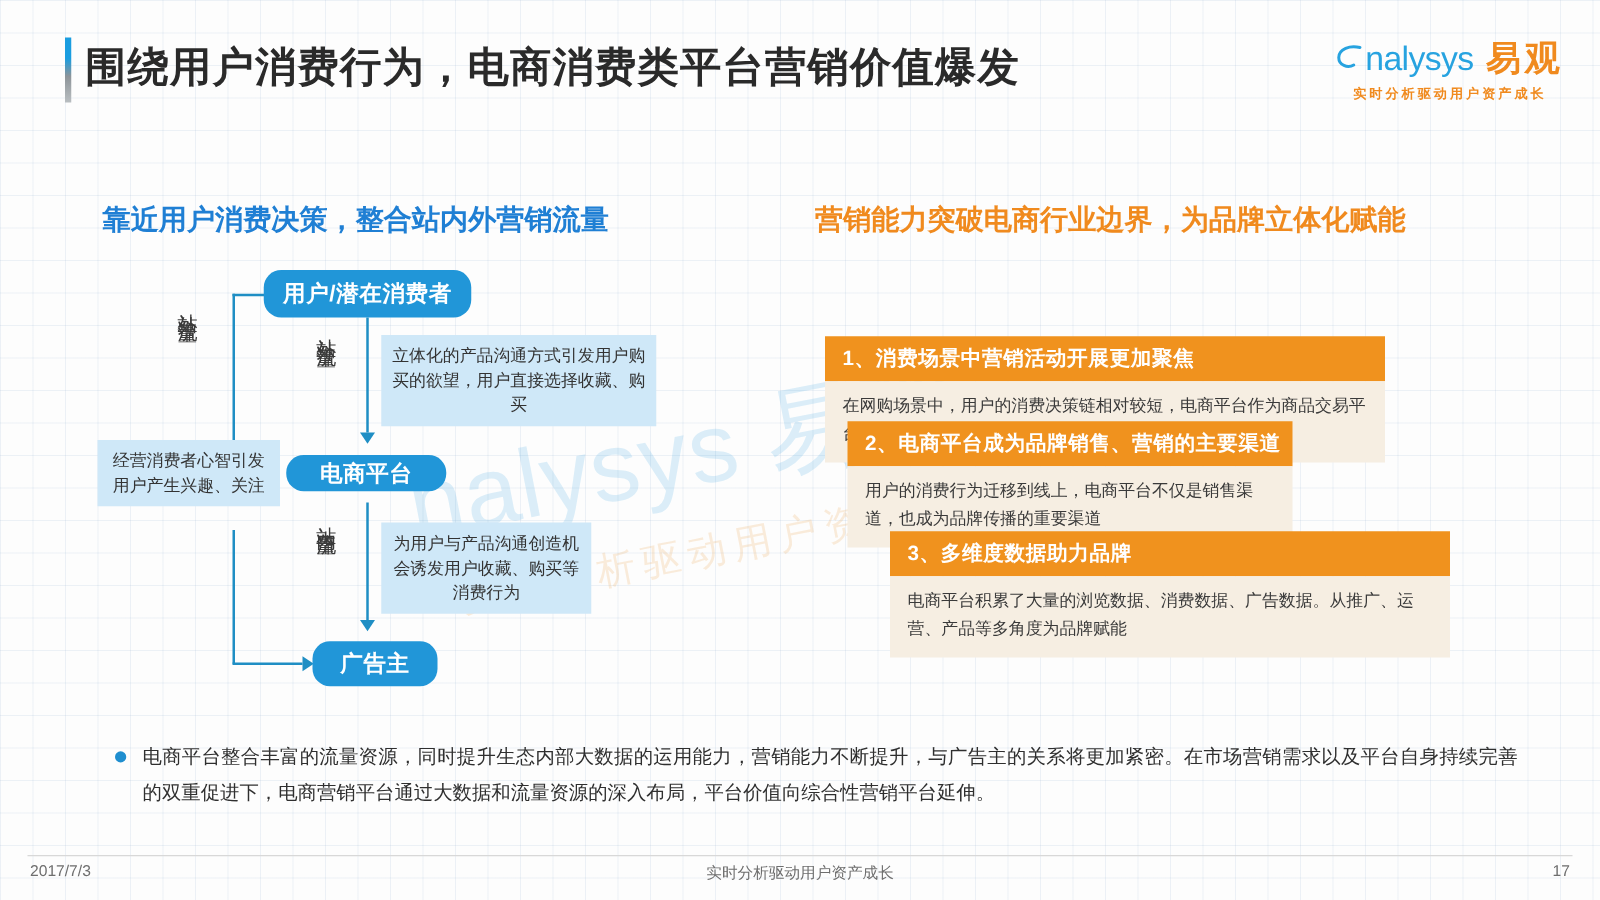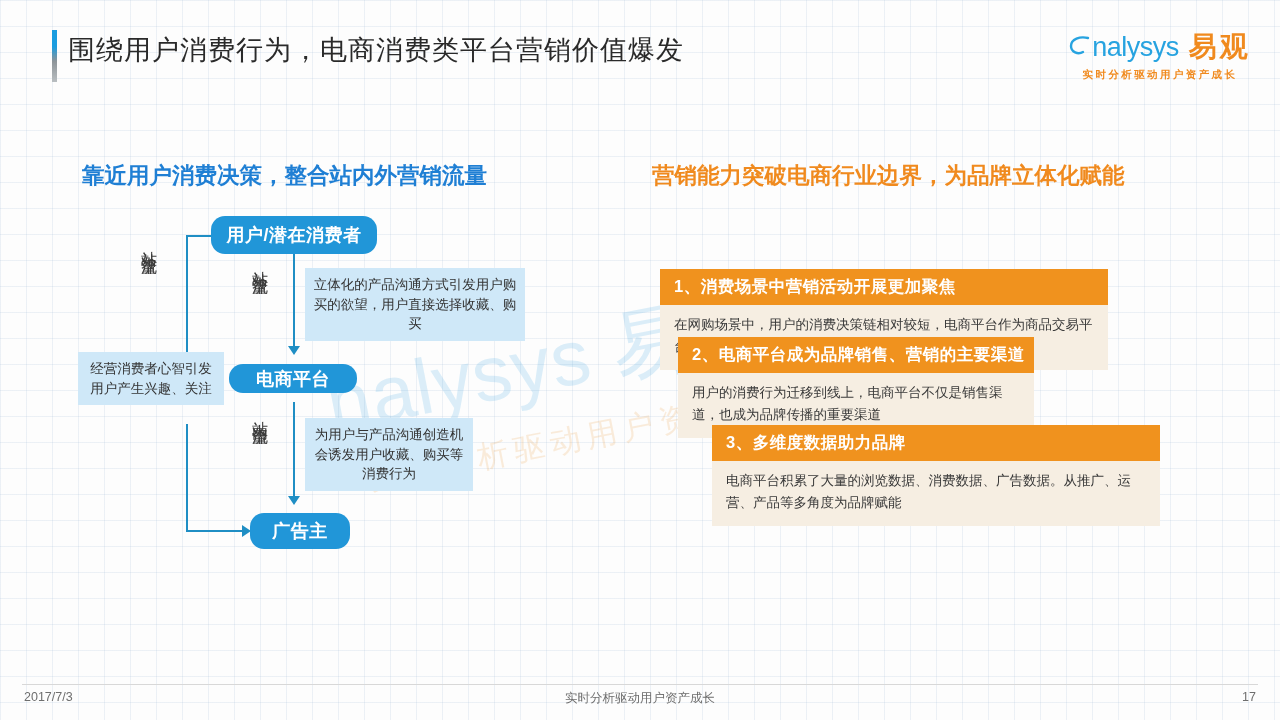--- a/index.html
+++ b/index.html
@@ -51,22 +51,22 @@
   
   .title-bar {
     position: absolute;
     left: 52px; top: 30px;
     width: 5px; height: 52px;
     background: linear-gradient(to bottom, #1a9de0 0%, #1a9de0 32%, #8d9499 60%, #b9bec1 100%);
   }
   .title {
     position: absolute;
     left: 68px; top: 32px;
-    font-size: 27px;
-    font-weight: normal;
+    font-size: 33px;
+    font-weight: bold;
     color: #2a2a2a;
     letter-spacing: 1px;
     white-space: nowrap;
   }
 
   .logo {
     position: absolute;
     right: 22px; top: 28px;
     width: 196px;
     text-align: center;
@@ -302,19 +302,23 @@
   <div class="card" id="card-2">
     <div class="card-head">2、电商平台成为品牌销售、营销的主要渠道</div>
     <div class="card-body">用户的消费行为迁移到线上，电商平台不仅是销售渠道，也成为品牌传播的重要渠道</div>
   </div>
 
   <div class="card" id="card-3">
     <div class="card-head">3、多维度数据助力品牌</div>
     <div class="card-body">电商平台积累了大量的浏览数据、消费数据、广告数据。从推广、运营、产品等多角度为品牌赋能</div>
   </div>
 
+  <div class="note">
+    <div class="note-dot"></div>
+    <div class="note-text">电商平台整合丰富的流量资源，同时提升生态内部大数据的运用能力，营销能力不断提升，与广告主的关系将更加紧密。在市场营销需求以及平台自身持续完善的双重促进下，电商营销平台通过大数据和流量资源的深入布局，平台价值向综合性营销平台延伸。</div>
+  </div>
 
   <div class="footer-line"></div>
   <div class="footer-item" id="foot-date">2017/7/3</div>
   <div class="footer-item" id="foot-mid">实时分析驱动用户资产成长</div>
   <div class="footer-item" id="foot-page">17</div>
 
 </div>
 
 </body></html>

